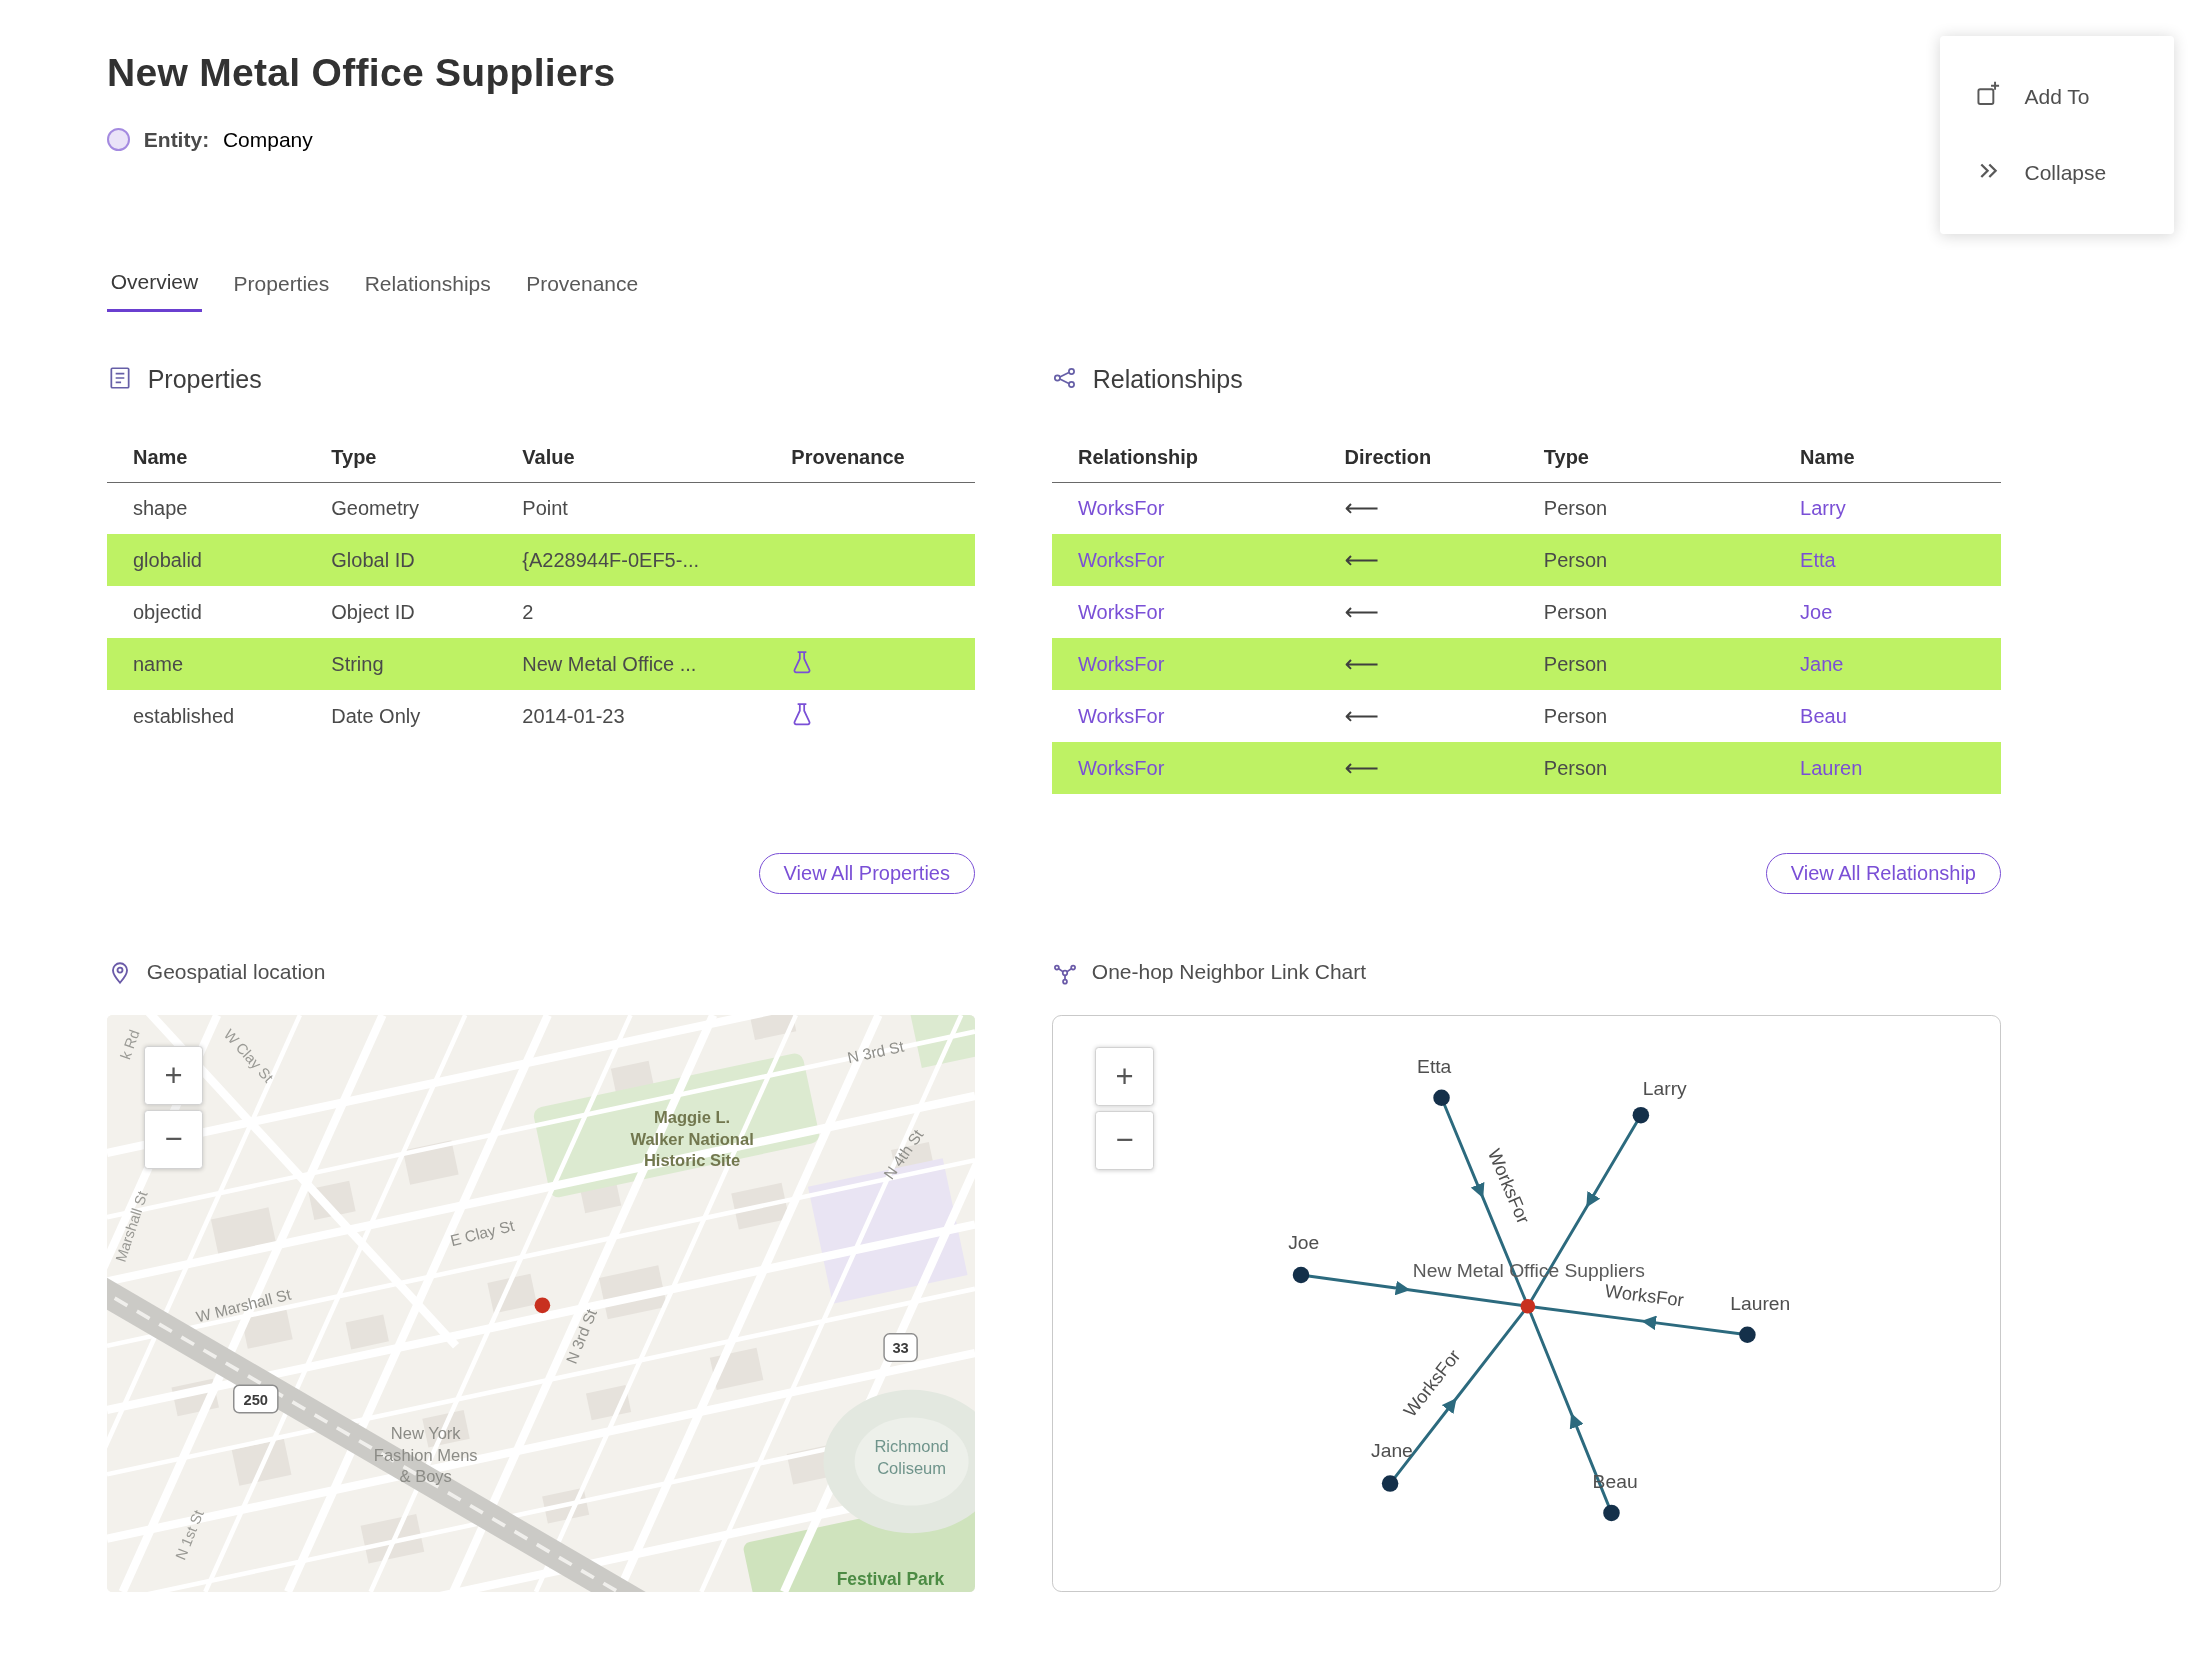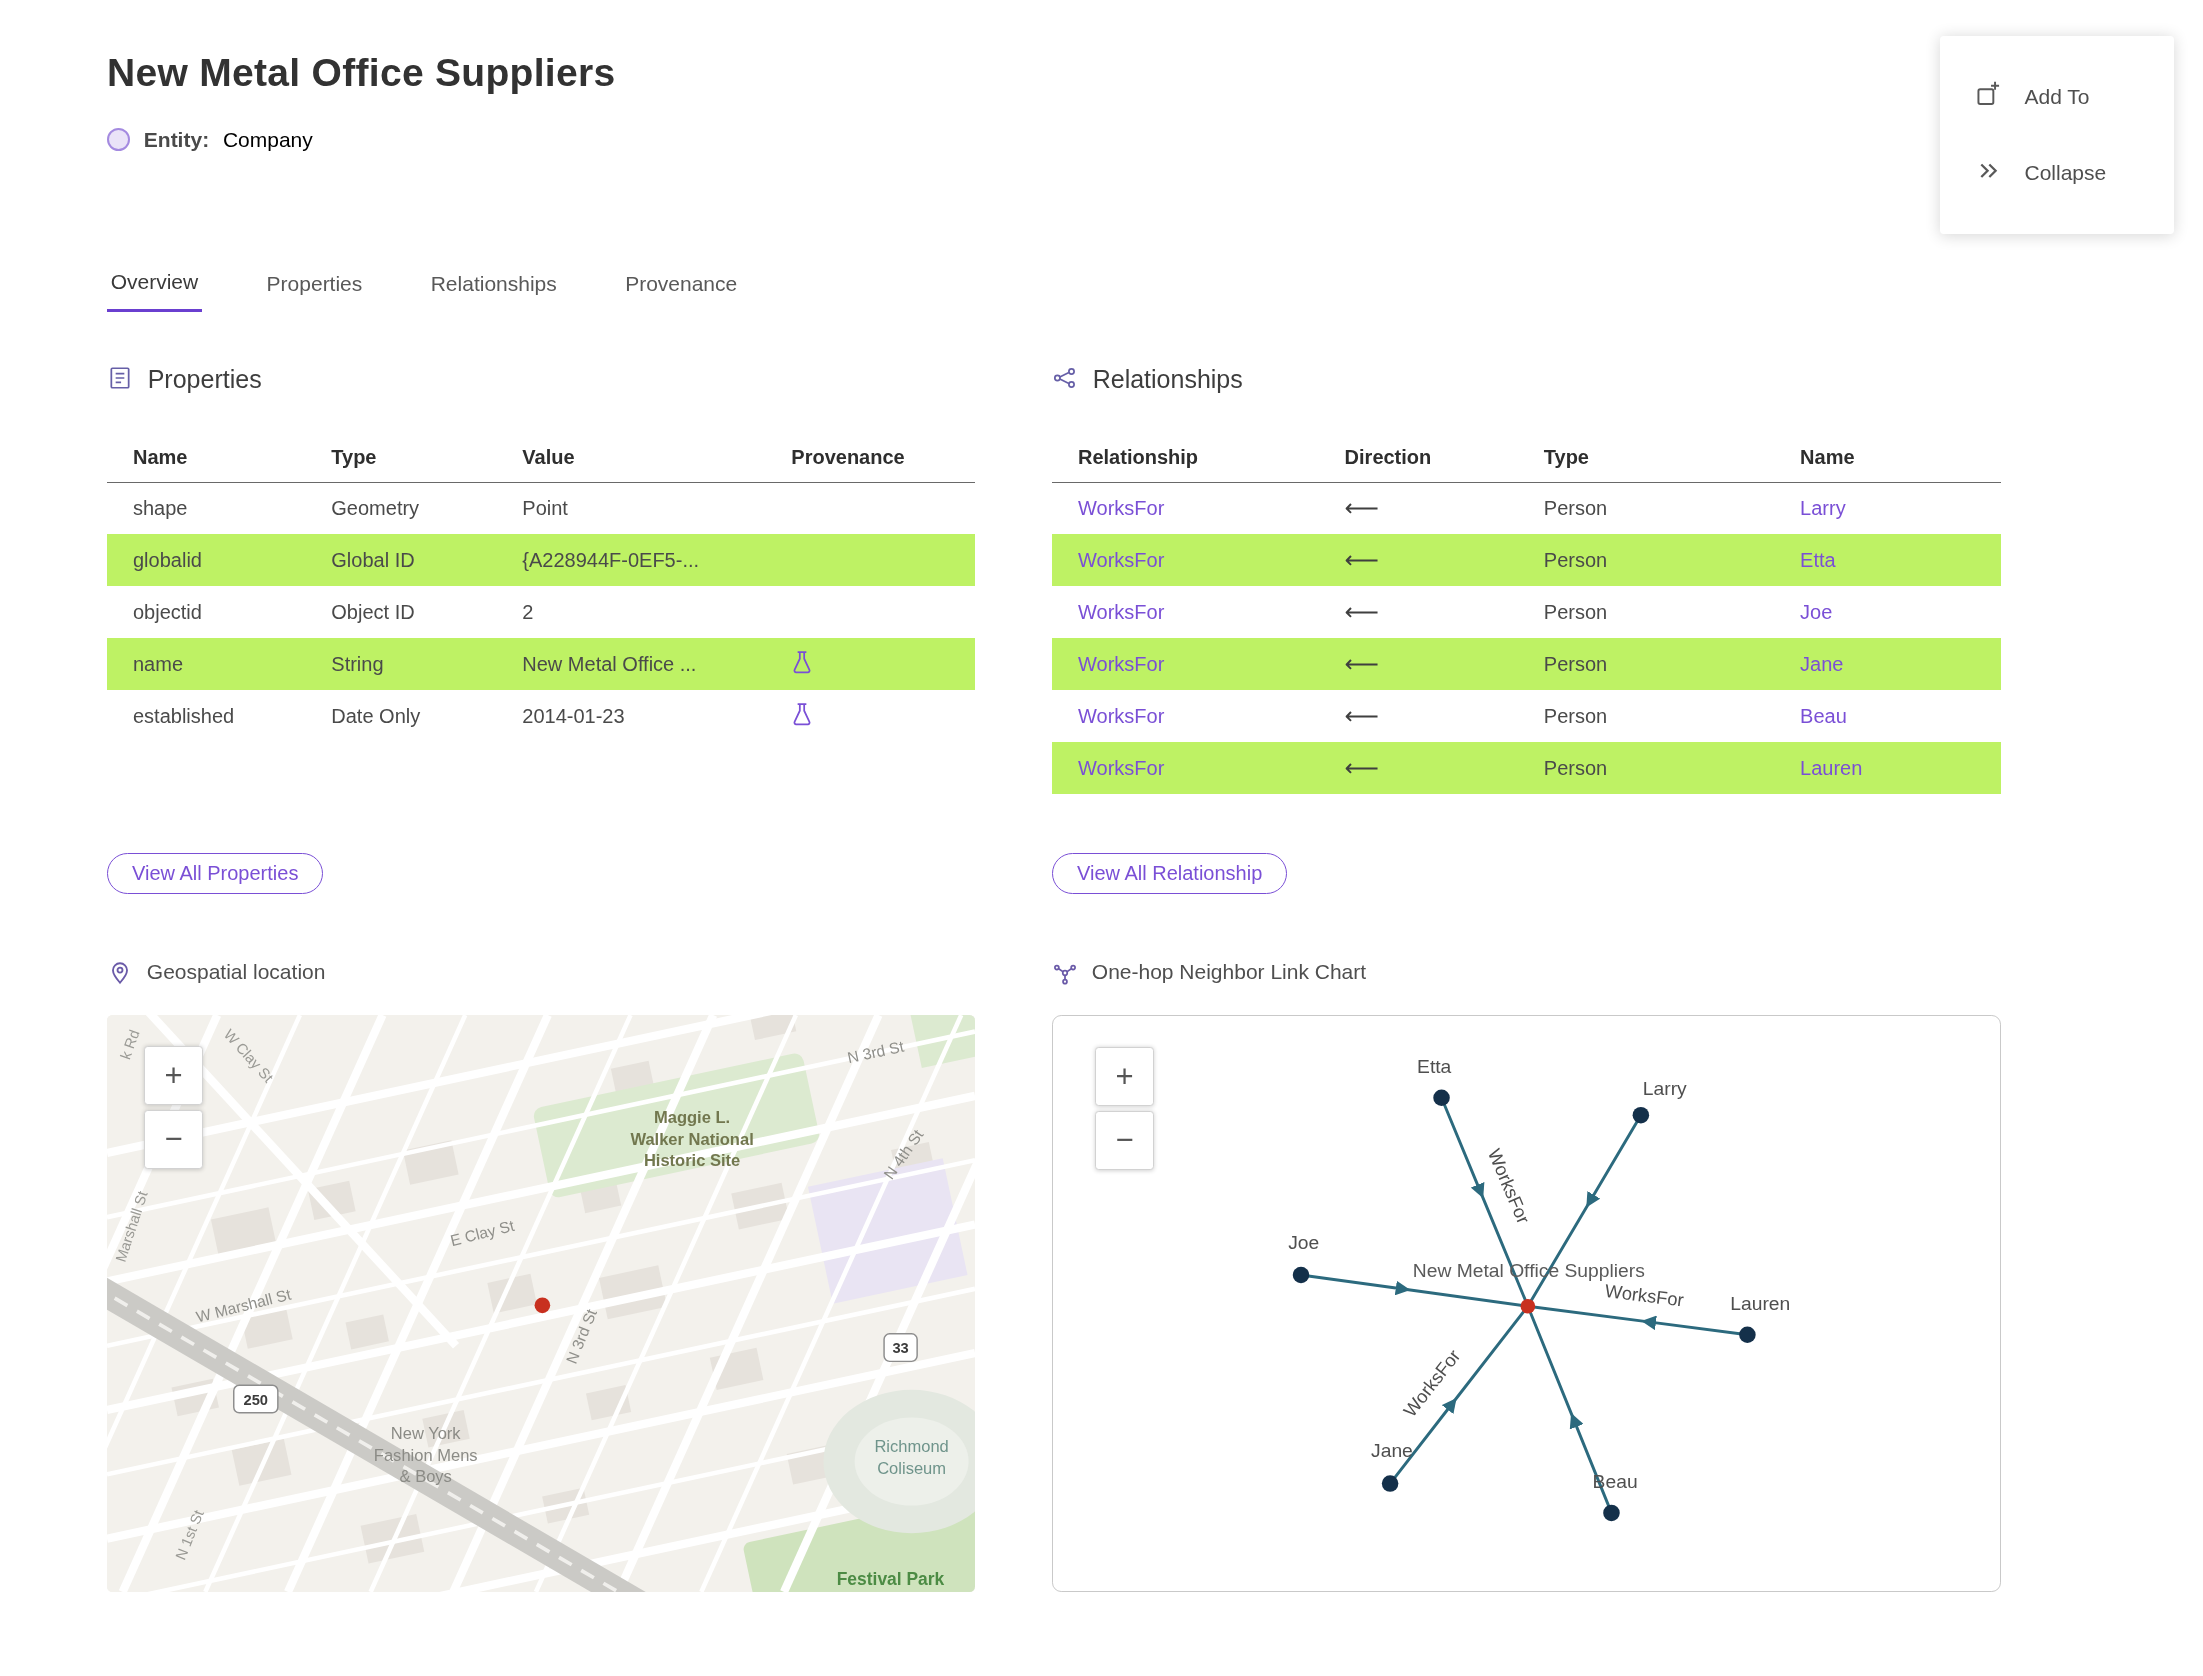--- a/index.html
+++ b/index.html
@@ -8,21 +8,21 @@
        font-family:"Liberation Sans",sans-serif;color:#4a4a4a}
   svg text{font-family:"Liberation Sans",sans-serif}
 
   .page{padding:51px 0 8px 107px}
   h1{font-size:39px;font-weight:700;color:#323232;letter-spacing:0.3px}
   .entity-row{display:flex;gap:13.8px;margin-top:33px}
   .entity-dot{width:23px;height:23px;border-radius:50%;border:2.8px solid #a48ae0;background:#eae3f8}
   .entity-label{font-size:21px;font-weight:700;color:#4a4a4a}
   .entity-type{font-size:21px;color:#000000}
 
-  .tabs{display:flex;gap:61px;margin-top:118px}
+  .tabs{display:flex;gap:28px;margin-top:118px}
   .tab{background:none;border:none;font-family:inherit;font-size:21px;color:#595959;
        padding:0 3.7px 14.7px;cursor:pointer}
   .tab.active{color:#3a3a3a;border-bottom:3.7px solid #6a3fd0}
 
   .columns{display:flex;gap:77px;margin-top:51px}
   .col-left{width:868px}
   .col-right{width:949px}
 
   .section-head{display:flex;align-items:center;gap:14.7px;height:33px}
   .section-head h2{font-size:25px;font-weight:400;color:#3d3d3d}
@@ -30,21 +30,21 @@
 
   table{width:100%;border-collapse:collapse;table-layout:fixed;margin-top:37px}
   th{font-size:20px;font-weight:700;text-align:left;color:#2e2e2e;padding:13px 7.3px;
      border-bottom:1.8px solid #696969}
   td{font-size:20px;color:#4a4a4a;padding:0 7.3px;height:52px}
   th:first-child,td:first-child{padding-left:26px}
   tr.stripe{background:#bef264}
   .link{color:#7a4fd6;cursor:pointer}
   .dir{font-size:24px;color:#3f3f3f}
 
-  .btn-row{display:flex;justify-content:flex-start}
+  .btn-row{display:flex;justify-content:flex-end}
   .pill{font-family:inherit;font-size:20px;color:#7a4fd6;background:#fff;
         border:1.8px solid #7a4fd6;border-radius:917px;padding:8.3px 24px;cursor:pointer}
 
   .section-label{display:flex;align-items:flex-start;gap:13.8px;margin:66px 0 26px;
                  font-size:21px;color:#4f4f4f;height:29px}
 
   .panel{position:relative;width:100%;height:577px}
   .map-panel{border-radius:5.5px;overflow:hidden;background:#f3f1ec}
   .chart-panel{border:0.9px solid #c9c9c9;border-radius:9.2px;background:#fff;overflow:hidden}
 

